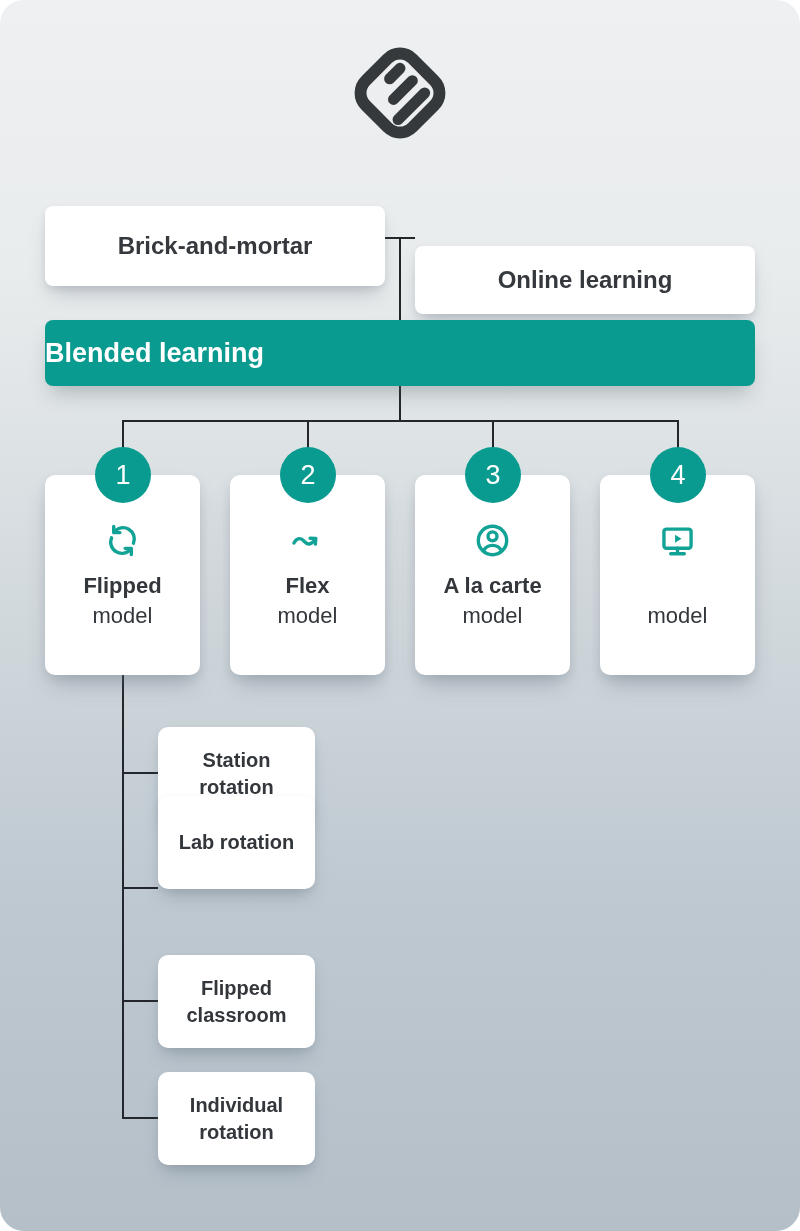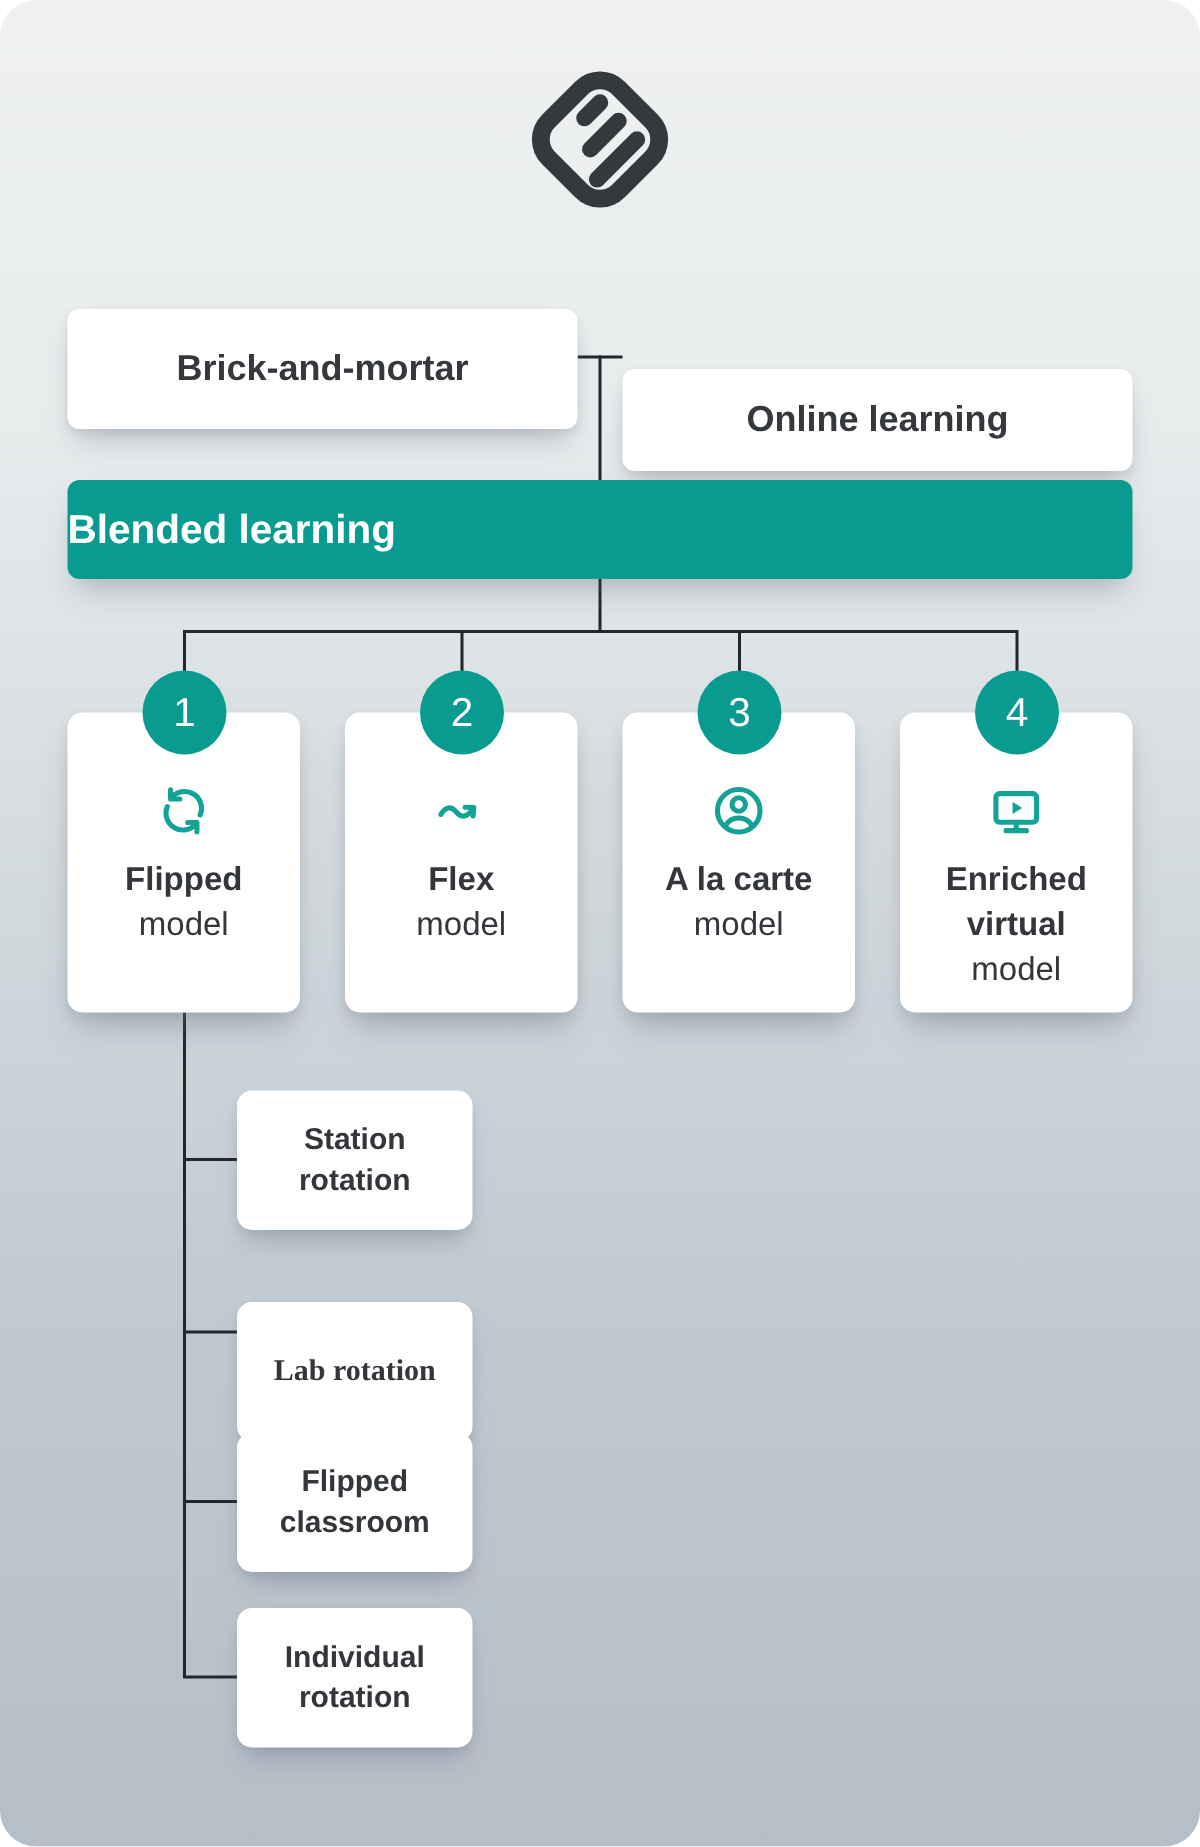--- a/index.html
+++ b/index.html
@@ -150,29 +150,29 @@
   <div class="model-card" style="left:600px;">
     <div class="card-icon">
       <svg viewBox="0 0 24 24" aria-hidden="true">
         <rect x="3.2" y="4.6" width="17.6" height="12.4" rx="1.6"></rect>
         <path d="M10.4 8.2 L14.6 10.8 L10.4 13.4 Z" fill="#12a296" stroke="none"></path>
         <line x1="12" y1="17" x2="12" y2="19.6"></line>
         <line x1="7.6" y1="20.6" x2="16.4" y2="20.6"></line>
       </svg>
     </div>
     <div class="card-title">
-      <span class="bold">Enriched virtual</span><br>
+      <br>
       <span>model</span>
     </div>
   </div>
 
   <div class="sub-node" style="top:727px;">
     <span>Station rotation</span>
   </div>
-  <div class="sub-node" style="top:868px;font-family:Liberation Serif, serif;">
+  <div class="sub-node" style="top:796px;">
     <span>Lab rotation</span>
   </div>
   <div class="sub-node" style="top:955px;">
     <span>Flipped classroom</span>
   </div>
   <div class="sub-node" style="top:1072px;">
     <span>Individual rotation</span>
   </div>
 
 </div>

